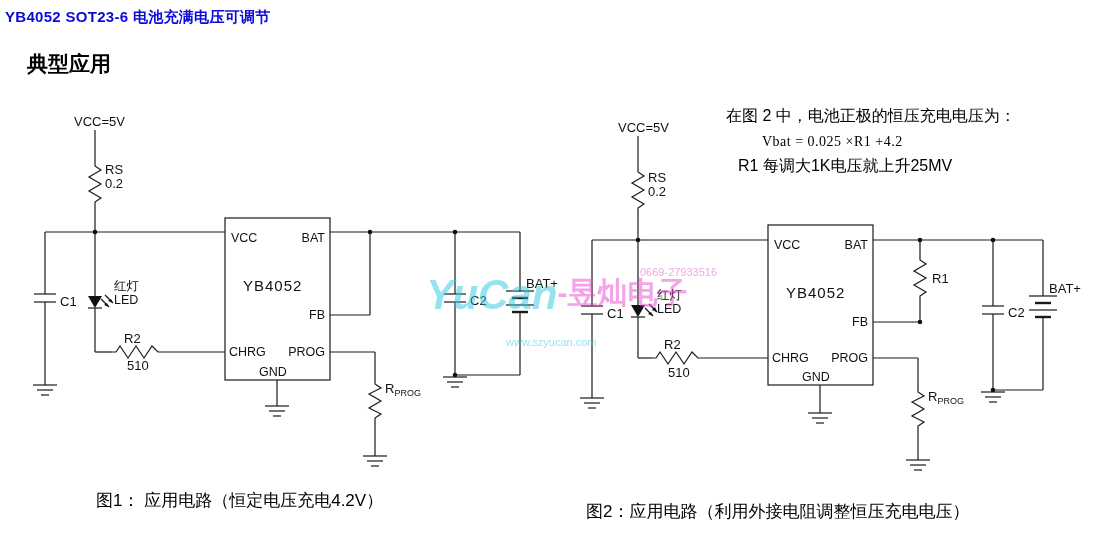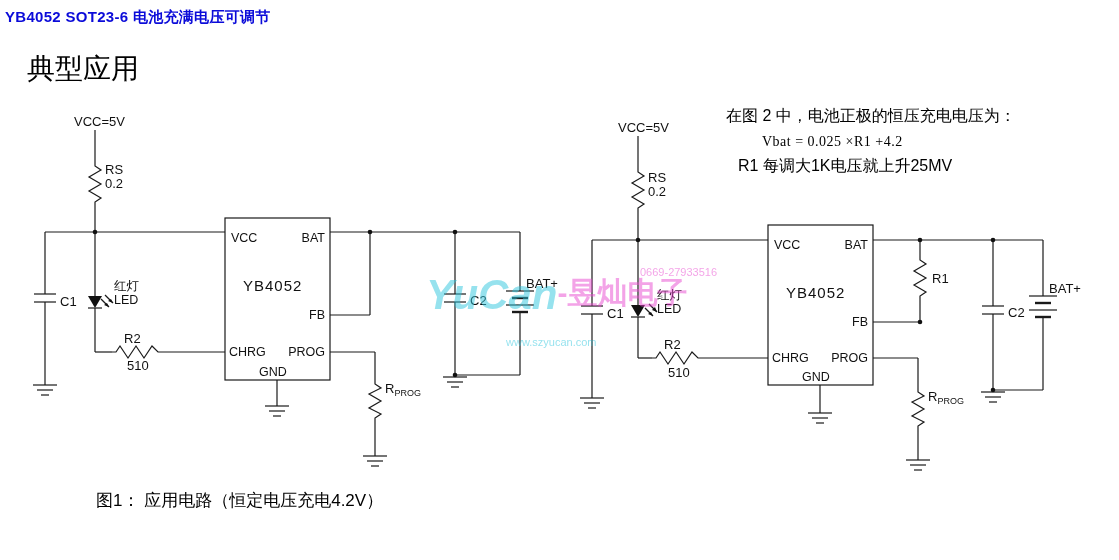--- a/index.html
+++ b/index.html
@@ -1,18 +1,18 @@
 <!DOCTYPE html>
 <html><head>
 <meta charset="utf-8">
 <style>
   html,body{margin:0;padding:0;background:#fff;}
   .page{position:relative;width:1119px;height:560px;background:#fff;font-family:"Liberation Sans",sans-serif;overflow:hidden;}
   .doc-title{position:absolute;left:5px;top:8px;font-size:15px;font-weight:600;color:#0b0bd9;letter-spacing:.3px;}
-  .section-heading{position:absolute;left:27px;top:50px;font-size:28px;font-weight:400;color:#000;}
+  .section-heading{position:absolute;left:27px;top:50px;font-size:21px;font-weight:700;color:#000;}
   .notes{position:absolute;left:726px;top:78px;color:#000;margin-top:28px;}
   .note-intro{font-size:16px;}
   .note-formula{font-size:14px;font-family:"Liberation Serif",serif;margin:7px 0 4px 36px;letter-spacing:.5px;}
   .note-line{font-size:16px;margin-top:6px;padding-left:12px;}
   .caption{position:absolute;font-size:17px;color:#000;white-space:nowrap;}
   .cap1{left:96px;top:489px;}
   .cap2{left:586px;top:500px;}
   .watermark{position:absolute;left:426px;top:260px;width:320px;height:84px;opacity:.5;pointer-events:none;}
   .wm-phone{position:absolute;left:214px;top:6px;font-size:11px;color:#e84ad0;}
   .wm-brand{position:absolute;left:0;top:14px;font-size:42px;font-style:italic;font-weight:700;color:#2fc6de;white-space:nowrap;line-height:1;}
@@ -261,14 +261,15 @@
     <div class="note-line">R1  每调大1K电压就上升25MV</div>
   </div>
 
   <div class="watermark">
     <div class="wm-phone">0669-27933516</div>
     <div class="wm-brand"><span>YuCan</span><span class="wm-cn">-昱灿电子</span></div>
     <div class="wm-url">www.szyucan.com</div>
   </div>
 
   <div class="caption cap1">图1： 应用电路（恒定电压充电4.2V）</div>
+  <div class="caption cap2">图2：应用电路（利用外接电阻调整恒压充电电压）</div>
 
 </div>
 
 </body></html>

